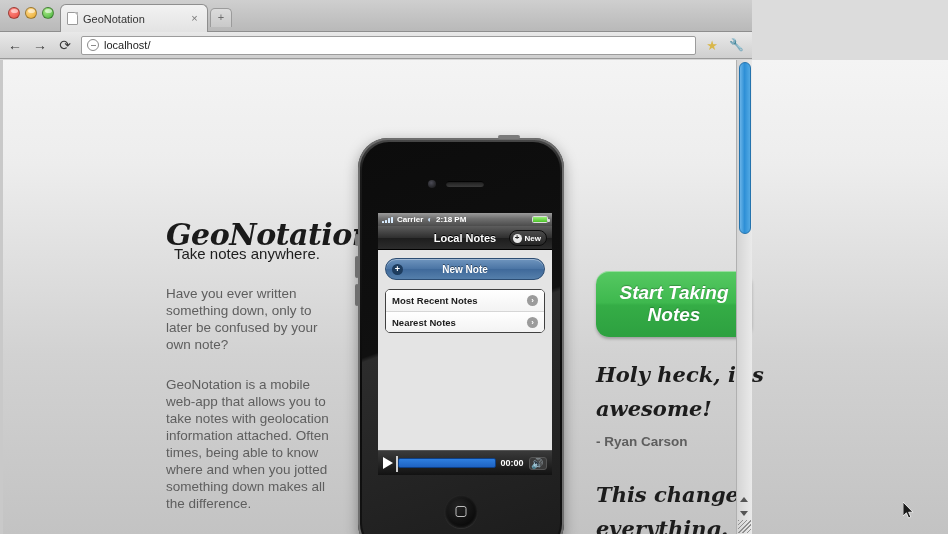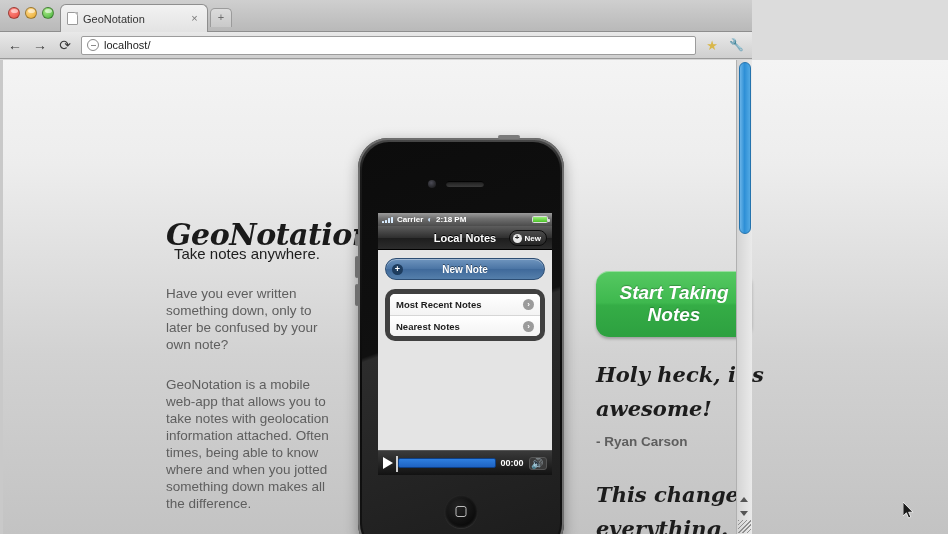--- a/index.html
+++ b/index.html
@@ -219,21 +219,21 @@
   .newnote-btn .plus-badge {
     position: absolute; left: 6px; top: 5px;
     width: 11px; height: 11px; border-radius: 50%;
     background: #1d3c5e; color: #fff;
     font-size: 9px; line-height: 10px; text-align: center; font-weight: bold;
   }
   .newnote-btn span.label {
     font-size: 10px; font-weight: bold; color: #fff; text-shadow: 0 -1px 0 rgba(0,0,0,.45);
   }
 
-  .list { margin-top: 9px; background: #fff; border-radius: 10px; border: 5px solid #404040; overflow: hidden; }
+  .list { margin-top: 9px; background: #fff; border-radius: 5px; border: 1px solid #404040; overflow: hidden; }
   .list-row {
     height: 21px; display: flex; align-items: center; justify-content: space-between;
     padding: 0 6px; font-size: 9.5px; font-weight: bold; color: #1c1c1c;
     background: linear-gradient(to bottom, #ffffff, #f3f3f3);
     cursor: pointer;
   }
   .list-row + .list-row { border-top: 1px solid #d6d6d6; }
   .chev {
     width: 11px; height: 11px; border-radius: 50%;
     background: #9b9b9b; color: #fff;

